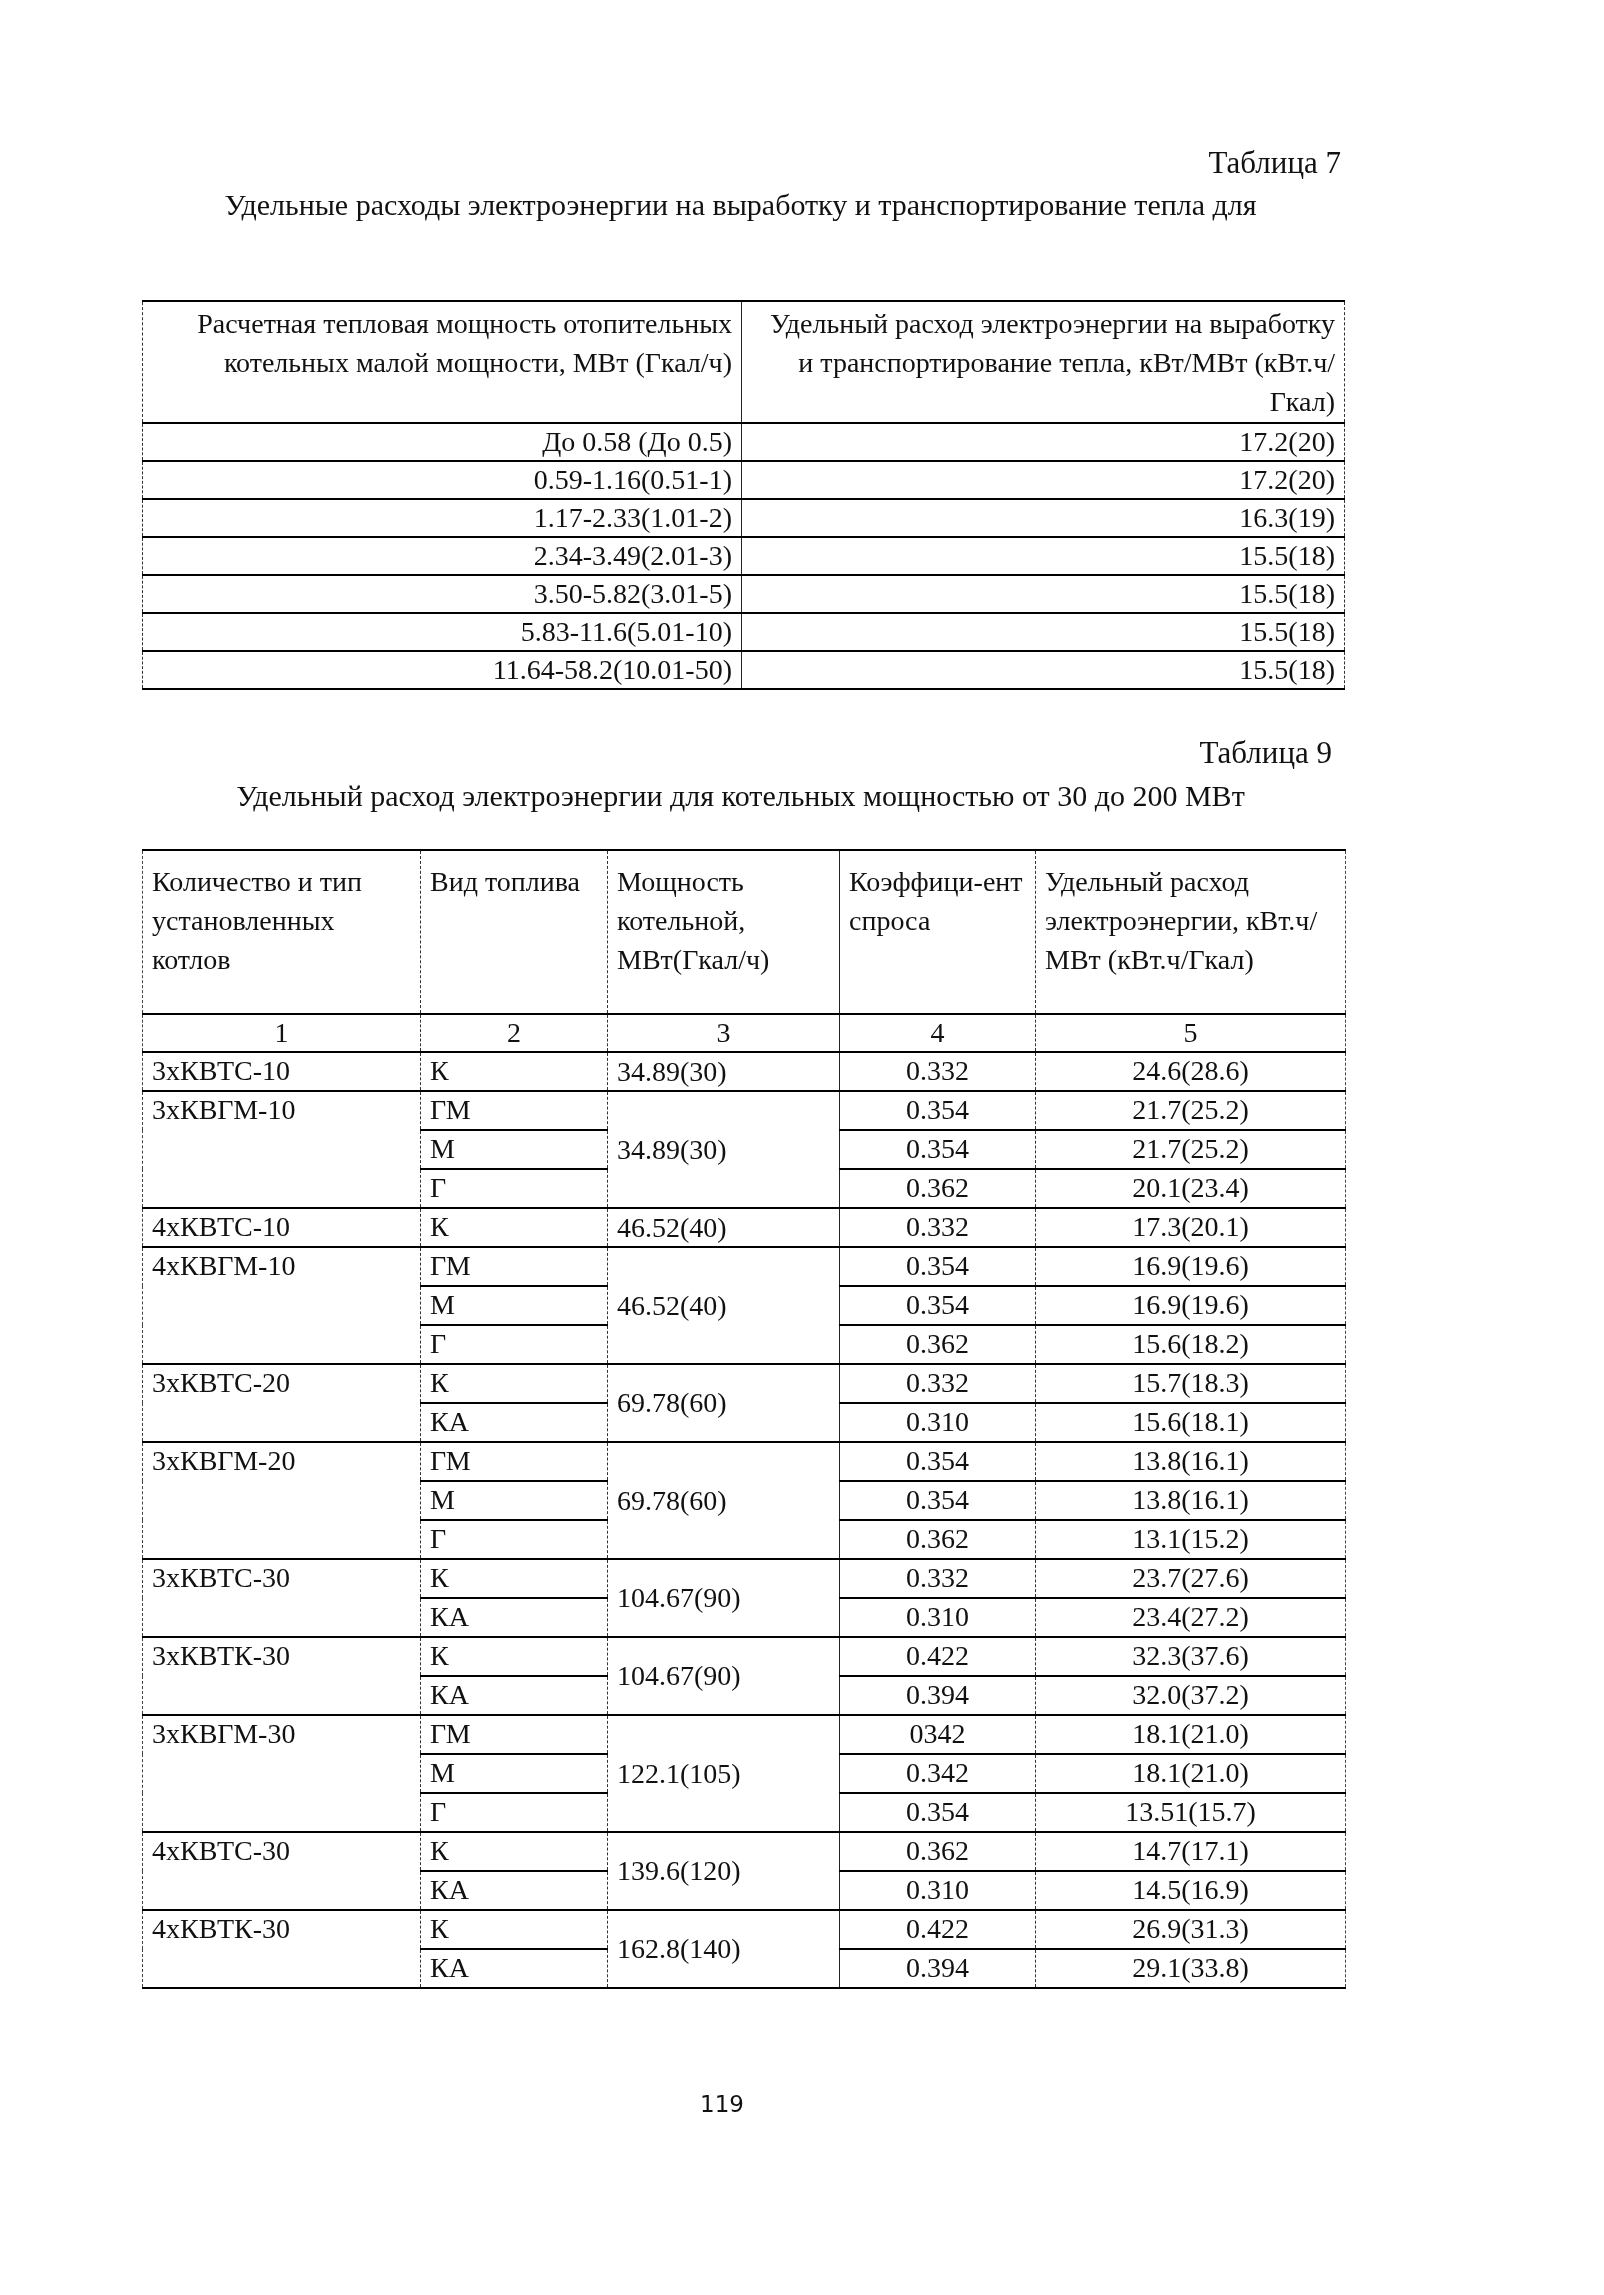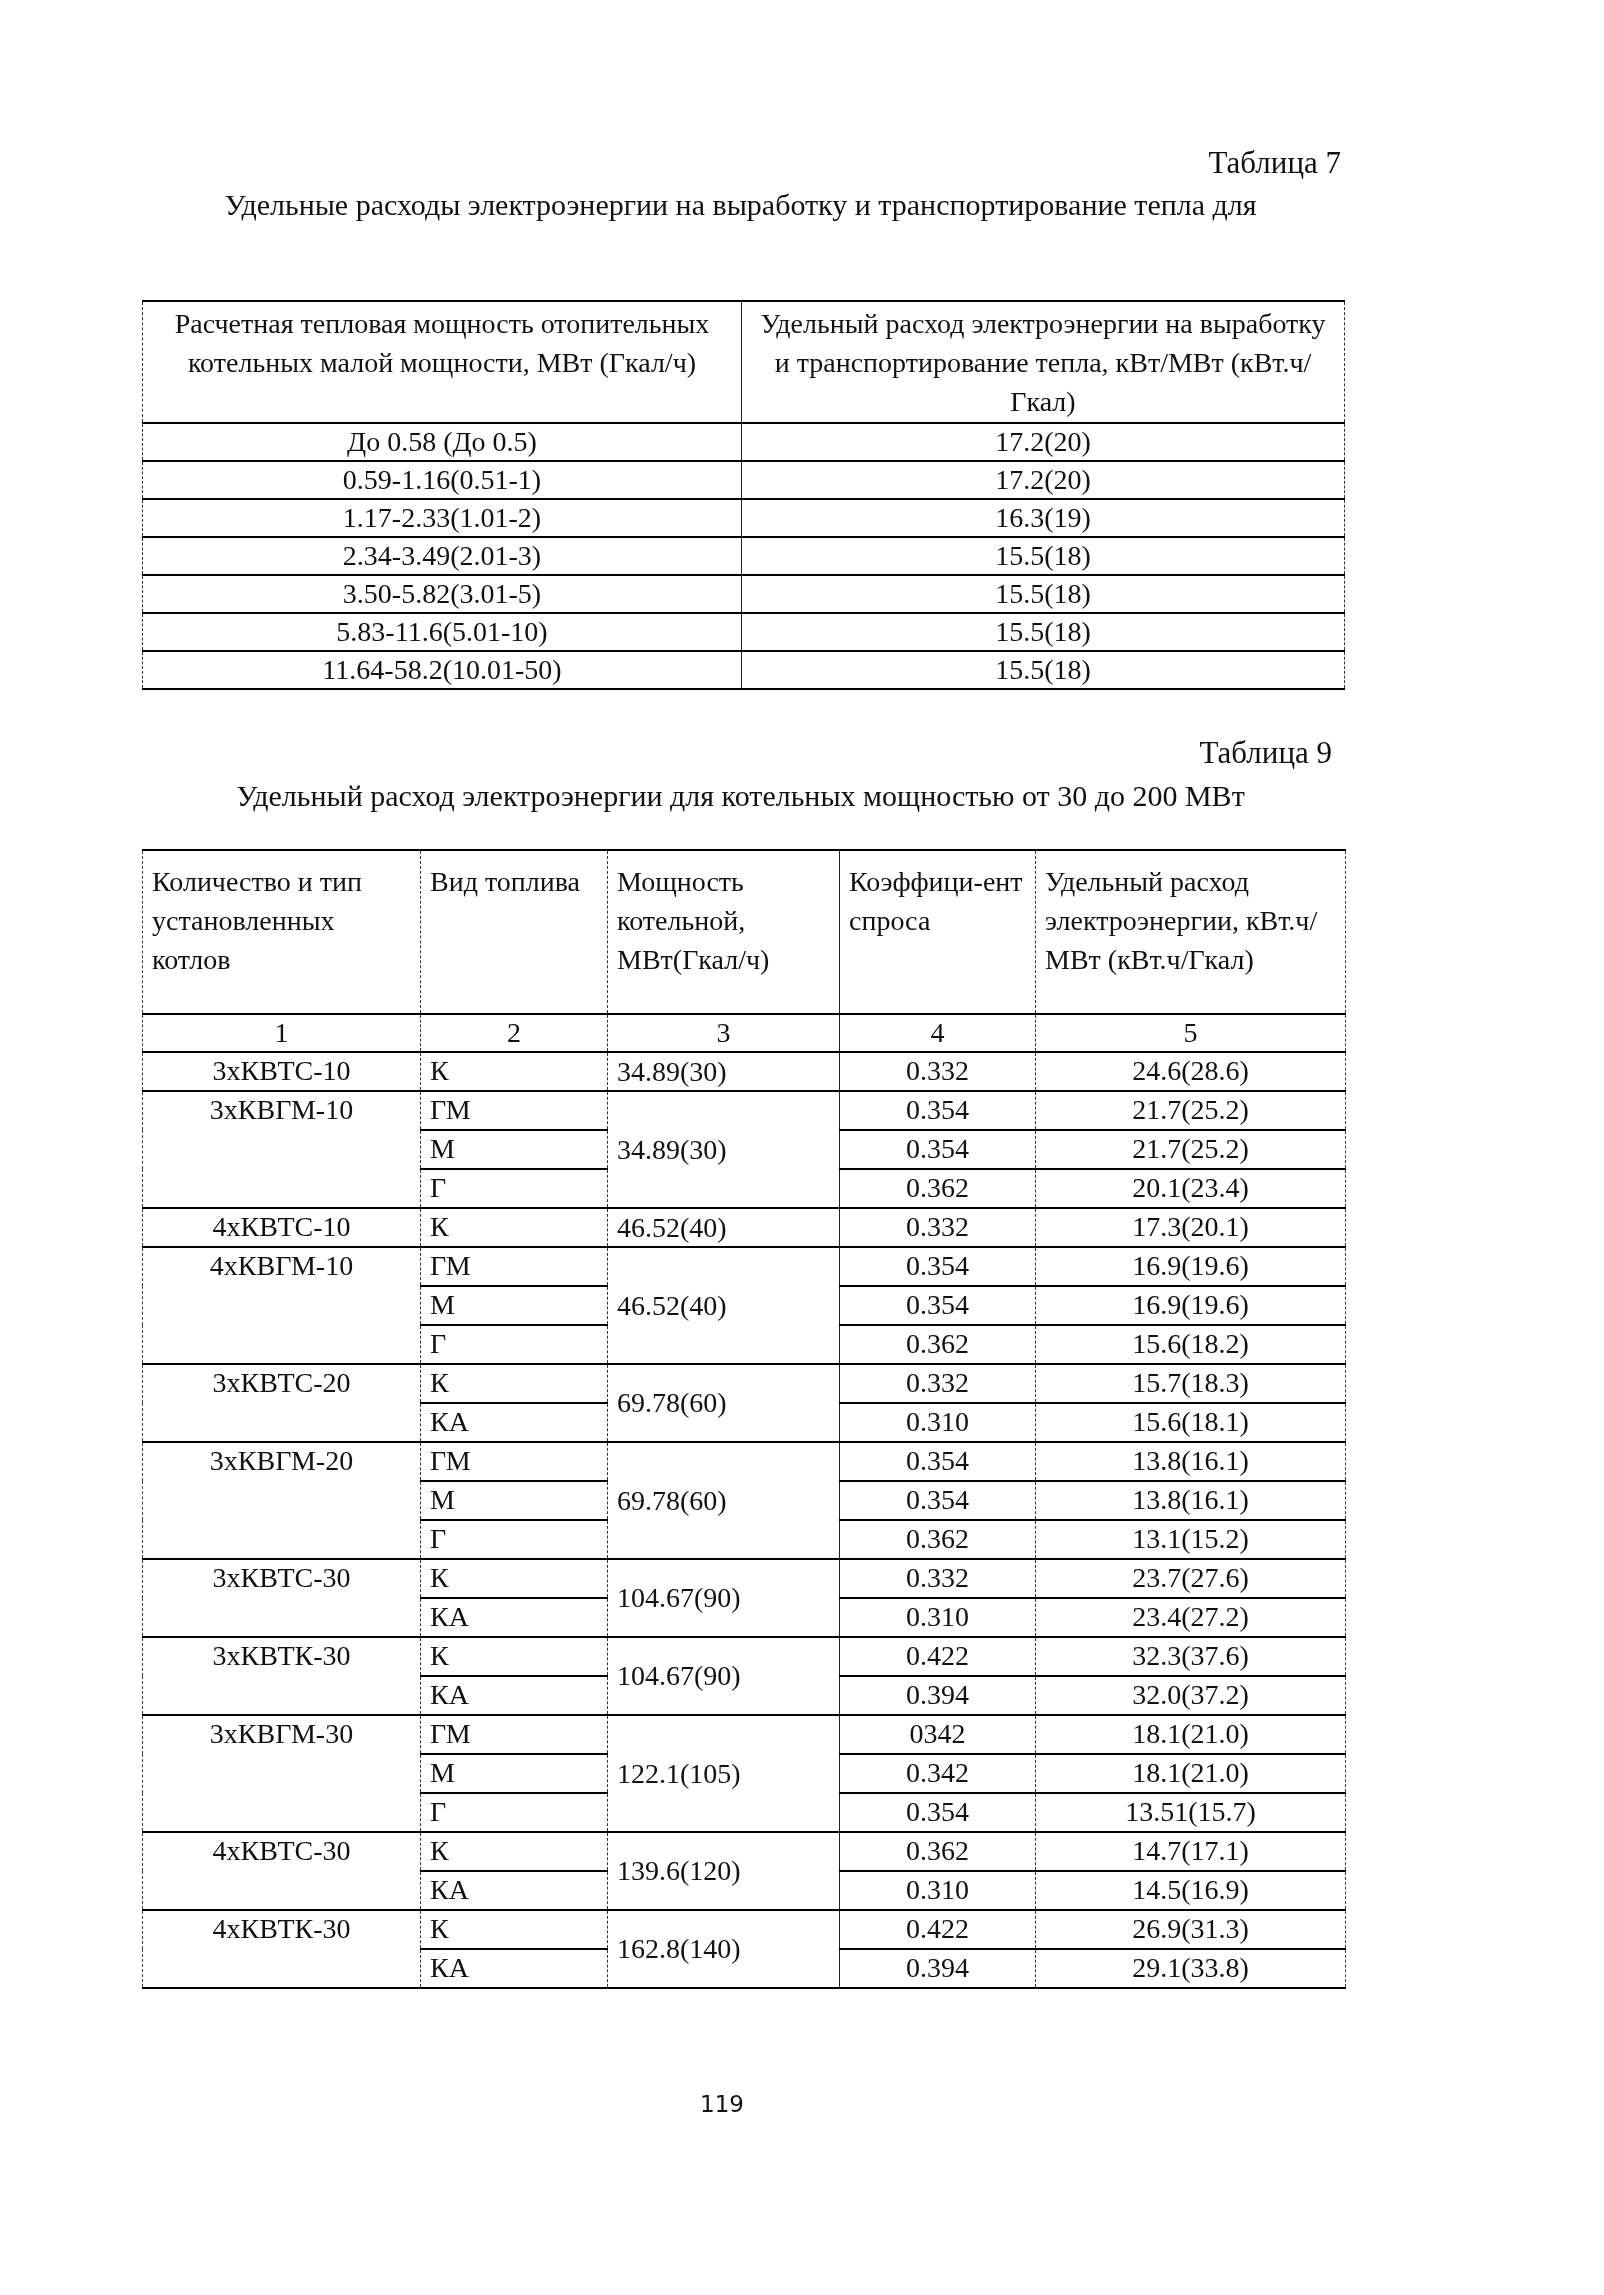--- a/index.html
+++ b/index.html
@@ -5,29 +5,29 @@
   html, body { margin: 0; padding: 0; background: #ffffff; }
   body { width: 1605px; height: 2296px; position: relative; overflow: hidden;
          font-family: "Liberation Serif", "DejaVu Serif", serif; color: #111; }
   .abs { position: absolute; }
   .tnum { font-size: 31px; right: 0; text-align: right; }
   .title { font-size: 30px; text-align: center; line-height: 38px; }
   table { border-collapse: collapse; position: absolute; table-layout: fixed; }
   td { font-size: 28px; line-height: 36px; padding: 0 9px; vertical-align: top; }
   
   #t7 { left: 142px; top: 300px; width: 1202px; border-top: 2.7px solid #000; border-bottom: 2.7px solid #000; }
-  #t7 td { text-align: center; border-left: 1.4px solid #222; }
+  #t7 td { text-align: right; border-left: 1.4px solid #222; }
   #t7 td.l { border-left: 0.9px dashed #333; }
   #t7 td.r { border-right: 0.9px dashed #333; }
   #t7 tr.hdr td { height: 118px; padding-top: 1.8px; line-height: 39px; }
   #t7 tr.row td { height: 36px; line-height: 36px; border-top: 2.7px solid #000; }
   
   #t9 { left: 142px; top: 849px; width: 1204px; border-top: 2.7px solid #000; border-bottom: 2.7px solid #000; }
   #t9 td { border-left: 0.9px dashed #333; }
-  #t9 td.c1 { border-left: 0.9px dashed #444; text-align: center; }
+  #t9 td.c1 { border-left: 0.9px dashed #444; text-align: left; }
   #t9 td.c4 { border-left: 1.4px solid #222; }
   #t9 td.last { border-right: 0.9px dashed #444; }
   #t9 tr.hdr td { height: 151px; line-height: 39px; padding-top: 11px; text-align: left; }
   #t9 tr.nums td { height: 36px; text-align: center; border-top: 2.7px solid #000; }
   #t9 tr.d td { height: 37px; line-height: 36px; border-top: 2.7px solid #000; }
   #t9 td.ctr { text-align: center; }
   #t9 td.fuel { text-align: left; }
   #t9 td.pow { text-align: left; vertical-align: middle; }
   .pagenum { left: 700px; top: 2091px; font-size: 23px; font-family: "DejaVu Sans", sans-serif; }
 </style>

